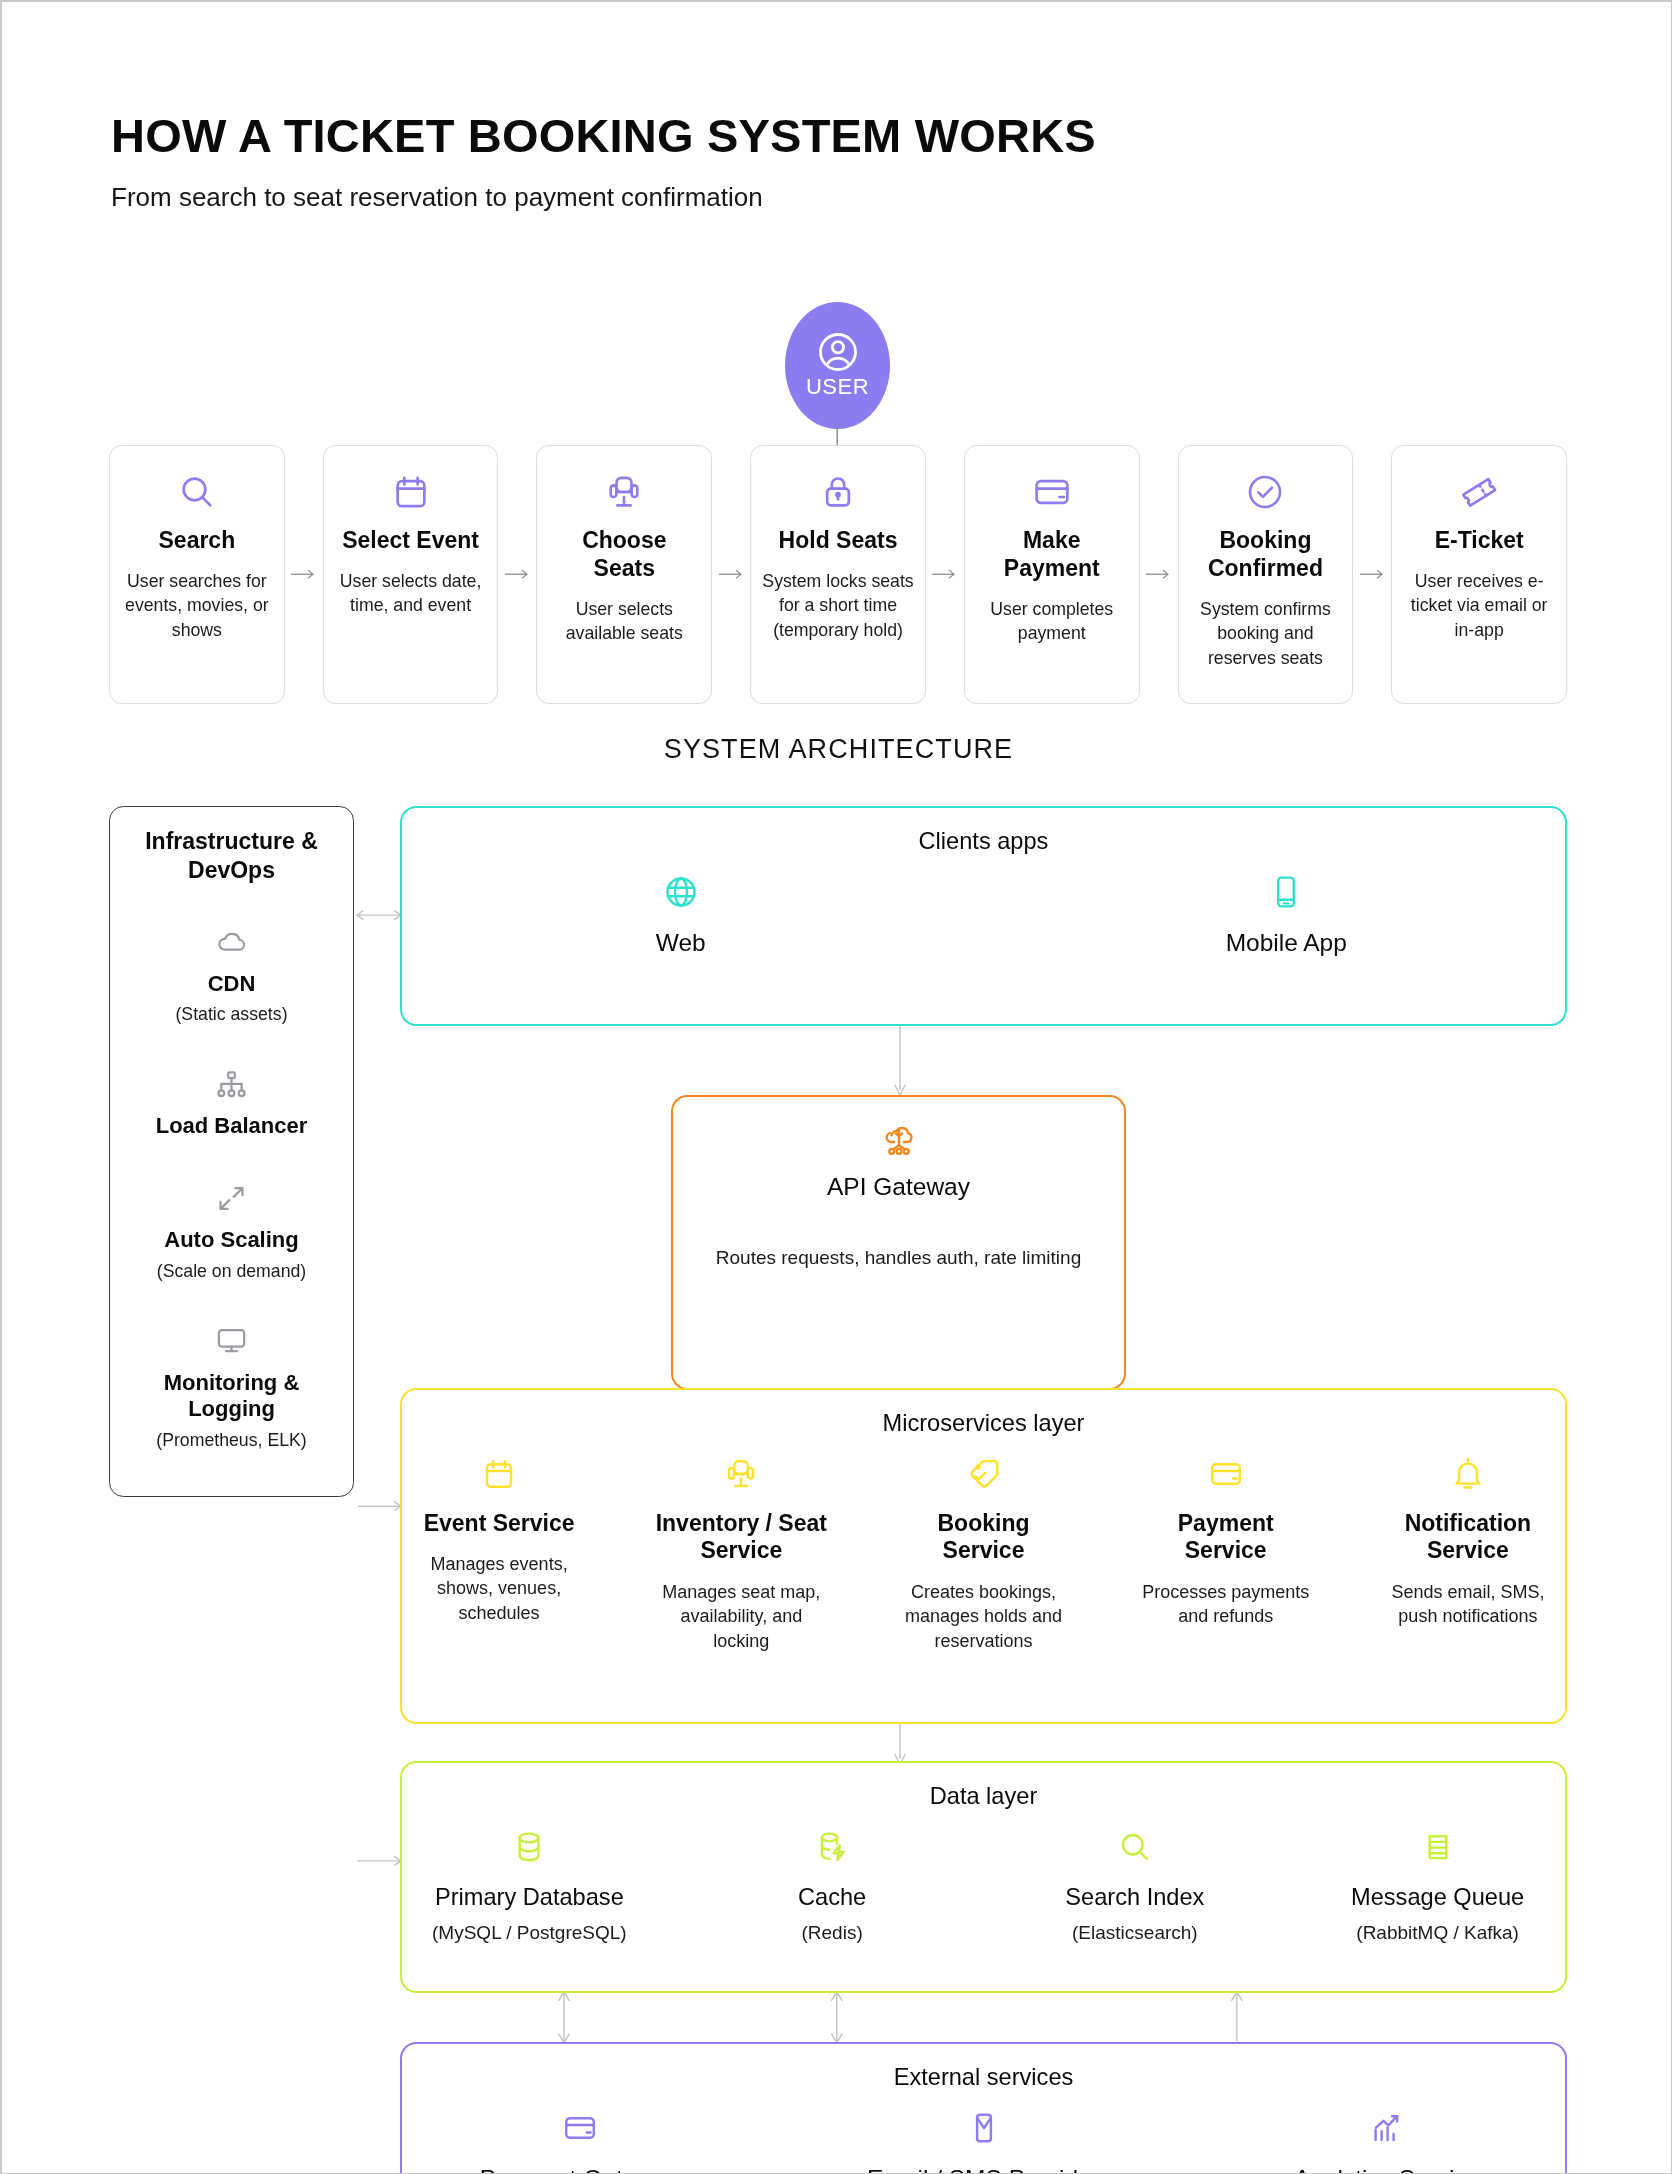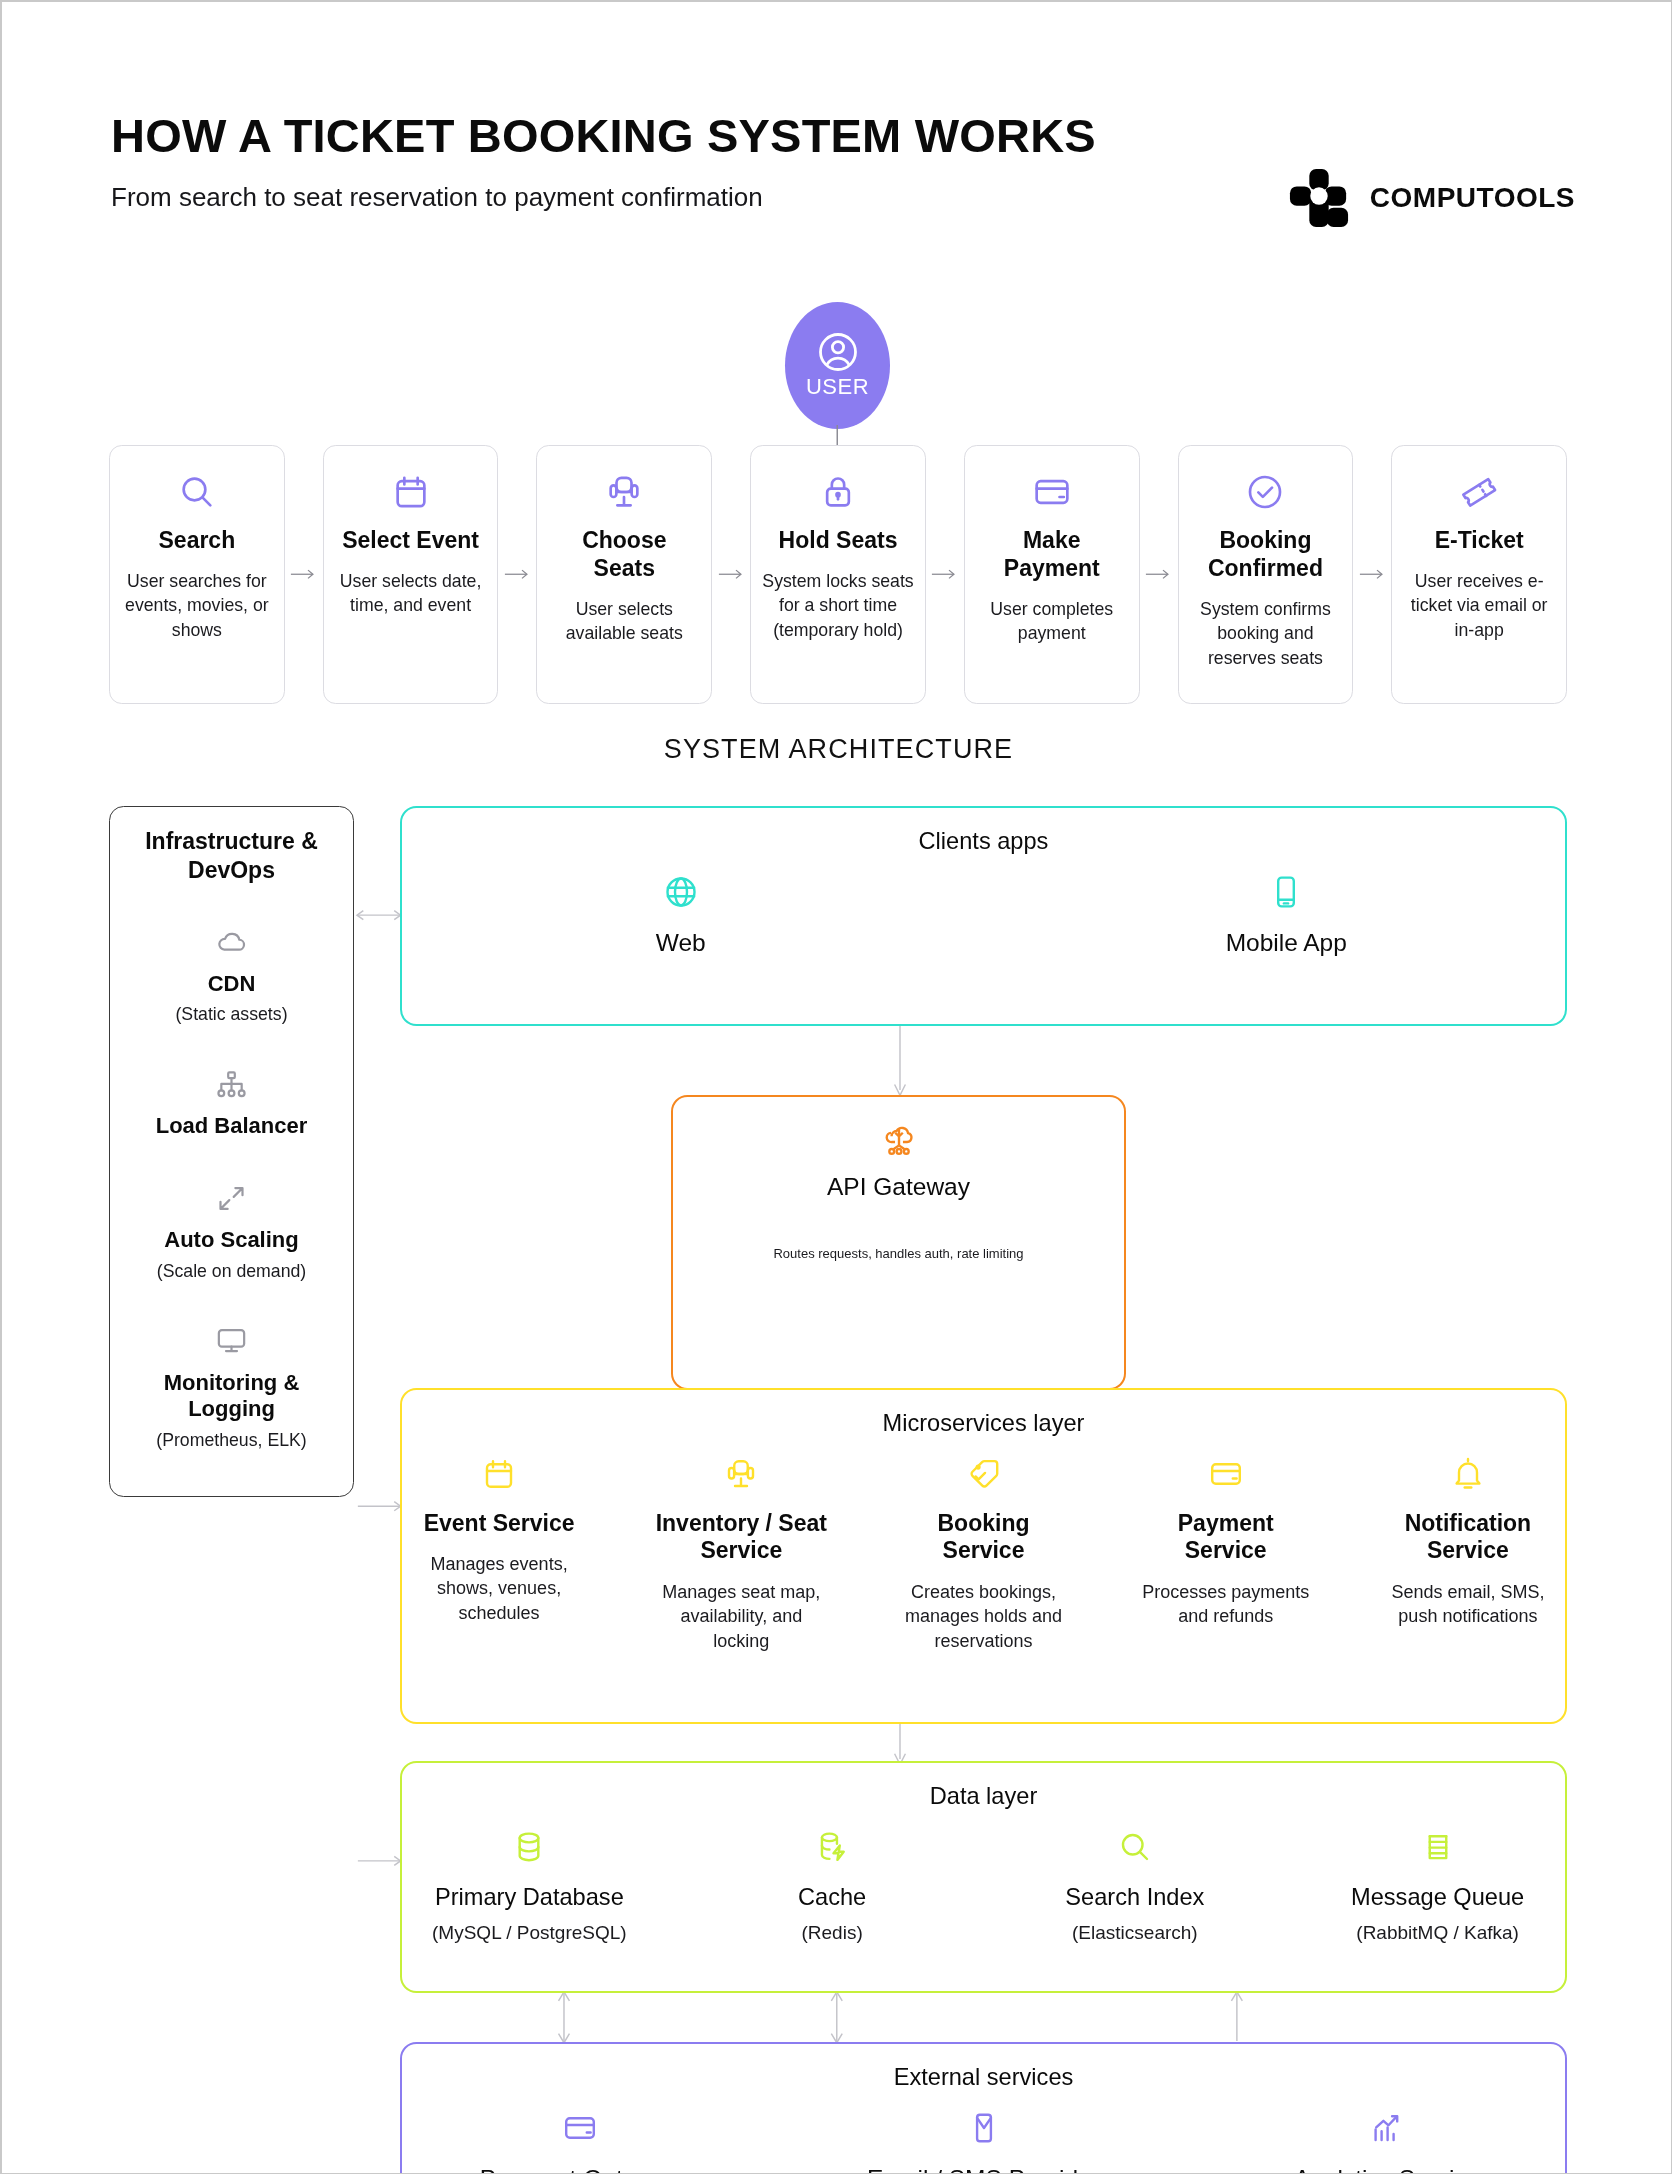--- a/index.html
+++ b/index.html
@@ -91,46 +91,35 @@
   .col .cl { margin-top: 14.5px; font-size: 24.5px; font-weight: 500; text-align: center; line-height: 1.2; color: #0b0b0b; }
   .col .cs { margin-top: 9px; font-size: 19px; text-align: center; line-height: 1.32; color: #1b1b1f; }
 
   .micro .col .cl { font-size: 23px; font-weight: 700; }
   .micro .col .cs { font-size: 18px; line-height: 1.36; margin-top: 14.5px; }
   .datal .col .cl { font-size: 23.6px; font-weight: 500; }
   .datal .col .cs { font-size: 19px; margin-top: 9px; }
   .extern .col .cl { font-size: 24.5px; font-weight: 500; }
 
   .gw-title { font-size: 24.5px; font-weight: 500; margin-top: 14.5px; color: #0b0b0b; }
-  .gw-desc { margin-top: 44px; font-size: 13px; line-height: 1.34; color: #1b1b1f; }
+  .gw-desc { margin-top: 44px; font-size: 19px; line-height: 1.34; color: #1b1b1f; }
 
   .conn { position: absolute; pointer-events: none; }
   svg { display: block; overflow: visible; }
 </style>
 </head>
 <body>
 
 <div class="page">
 
   <div class="header">
     <div class="title">HOW A TICKET BOOKING SYSTEM WORKS</div>
     <div class="subtitle">From search to seat reservation to payment confirmation</div>
   </div>
 
-  <div class="brand">
-    <svg class="brand-mark" viewBox="0 0 64 64">
-      <rect x="22" y="2" width="20" height="22" rx="7" fill="#000"></rect>
-      <rect x="2" y="20" width="22" height="20" rx="7" fill="#000"></rect>
-      <rect x="22" y="30" width="20" height="32" rx="7" fill="#000"></rect>
-      <rect x="38" y="20" width="22" height="20" rx="7" fill="#000"></rect>
-      <rect x="40" y="42" width="22" height="20" rx="7" fill="#000"></rect>
-      <circle cx="32" cy="30" r="9" fill="#fff"></circle>
-    </svg>
-    <div class="brand-name">COMPUTOOLS</div>
-  </div>
 
   <div class="user-badge">
     <svg class="u-icon" viewBox="0 0 24 24" fill="none" stroke="#fff" stroke-width="1.6">
       <circle cx="12" cy="12" r="10"></circle>
       <circle cx="12" cy="9.3" r="3.2"></circle>
       <path d="M5.6 19.4a7.2 7.2 0 0 1 12.8 0"></path>
     </svg>
     <div class="u-label">USER</div>
   </div>
   <svg class="user-arrow" viewBox="0 0 16 55">

